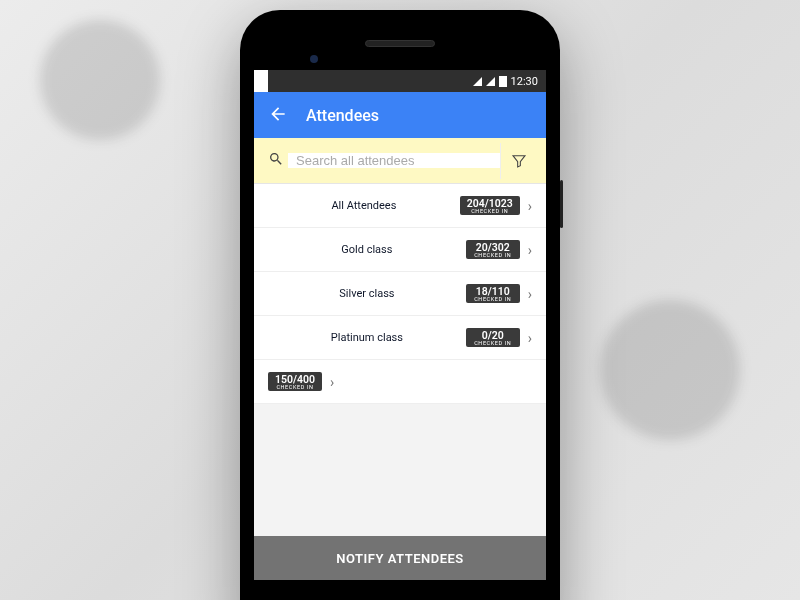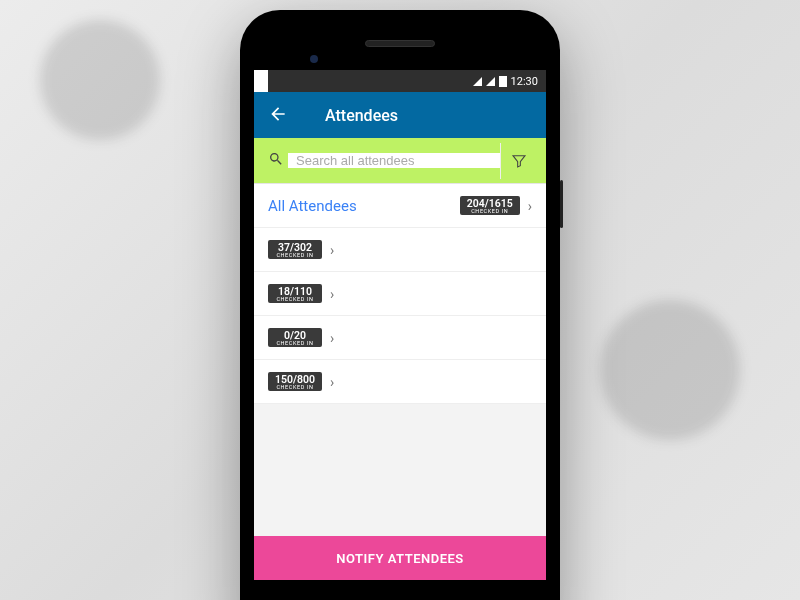--- a/index.html
+++ b/index.html
@@ -82,35 +82,35 @@
     border-left: 9px solid transparent;
     border-bottom: 9px solid #fff;
   }
   .statusbar .batt {
     width: 8px; height: 11px; background: #fff;
   }
 
   
   .appbar {
     height: 46px;
-    background: #0369a1;
+    background: #3b82f6;
     color: #fff;
     display: flex;
     align-items: center;
     padding: 0 14px;
-    gap: 37px;
+    gap: 18px;
   }
   .appbar .back { font-size: 20px; line-height: 1; cursor: pointer; }
   .appbar .title { font-size: 16px; font-weight: 500; }
 
   
   .searchrow {
     display: flex;
     align-items: center;
-    background: #bef264;
+    background: #fef9c3;
     border-bottom: 1px solid #e5e5e5;
     height: 46px;
     padding: 0 10px;
   }
   .searchrow .mag { width: 24px; text-align: center; color: #444; font-size: 16px;}
   .searchrow input {
     flex: 1;
     border: none;
     outline: none;
     font-size: 13px;
@@ -129,39 +129,39 @@
   .list { flex: 1; background: #f3f3f3; }
   .row {
     background: #fff;
     height: 44px;
     display: flex;
     align-items: center;
     padding: 0 14px;
     border-bottom: 1px solid #eee;
     cursor: pointer;
   }
-  .row .label { flex: 1; font-size: 15px; color: #3b82f6; }
+  .row .label { flex: 1; font-size: 11px; color: #0f172a; text-align: center; }
   .badge {
     background: #3a3a3a;
     color: #fff;
     text-align: center;
     padding: 2px 7px 1px 7px;
     border-radius: 2px;
     line-height: 1.05;
     margin-right: 8px;
     min-width: 54px;
   }
   .badge .count { font-size: 10.5px; font-weight: 600; display: block; }
   .badge .sub   { font-size: 5.5px; letter-spacing: 0.6px; display: block; }
   .chev { color: #777; font-size: 14px; }
 
   
   .notify {
     height: 44px;
-    background: #ec4899;
+    background: #737373;
     color: #fff;
     display: flex;
     align-items: center;
     justify-content: center;
     font-size: 13px;
     font-weight: 600;
     letter-spacing: 0.5px;
     cursor: pointer;
   }
 
@@ -216,49 +216,52 @@
         <svg width="16" height="16" viewBox="0 0 24 24">
             <path fill="none" stroke="#444" stroke-width="1.6" d="M3 4h18l-7 9v6l-4 2v-8z"></path>
           </svg>
       </span>
     </div>
 
     <div class="list">
       <div class="row">
         <span class="label">All Attendees</span>
         <span class="badge">
-          <span class="count">204/1615</span>
-          <span class="sub">CHECKED IN</span>
-        </span>
-        <span class="chev">›</span>
-      </div>
-      <div class="row">
-        <span class="badge">
-          <span class="count">37/302</span>
-          <span class="sub">CHECKED IN</span>
-        </span>
-        <span class="chev">›</span>
-      </div>
-      <div class="row">
+          <span class="count">204/1023</span>
+          <span class="sub">CHECKED IN</span>
+        </span>
+        <span class="chev">›</span>
+      </div>
+      <div class="row">
+        <span class="label">Gold class</span>
+        <span class="badge">
+          <span class="count">20/302</span>
+          <span class="sub">CHECKED IN</span>
+        </span>
+        <span class="chev">›</span>
+      </div>
+      <div class="row">
+        <span class="label">Silver class</span>
         <span class="badge">
           <span class="count">18/110</span>
           <span class="sub">CHECKED IN</span>
         </span>
         <span class="chev">›</span>
       </div>
       <div class="row">
+        <span class="label">Platinum class</span>
         <span class="badge">
           <span class="count">0/20</span>
           <span class="sub">CHECKED IN</span>
         </span>
         <span class="chev">›</span>
       </div>
       <div class="row">
         <span class="badge">
-          <span class="count">150/800</span>
+          <span class="count">150/400</span>
           <span class="sub">CHECKED IN</span>
         </span>
         <span class="chev">›</span>
       </div>
     </div>
 
     <div class="notify">
       <span>NOTIFY ATTENDEES</span>
     </div>
 

